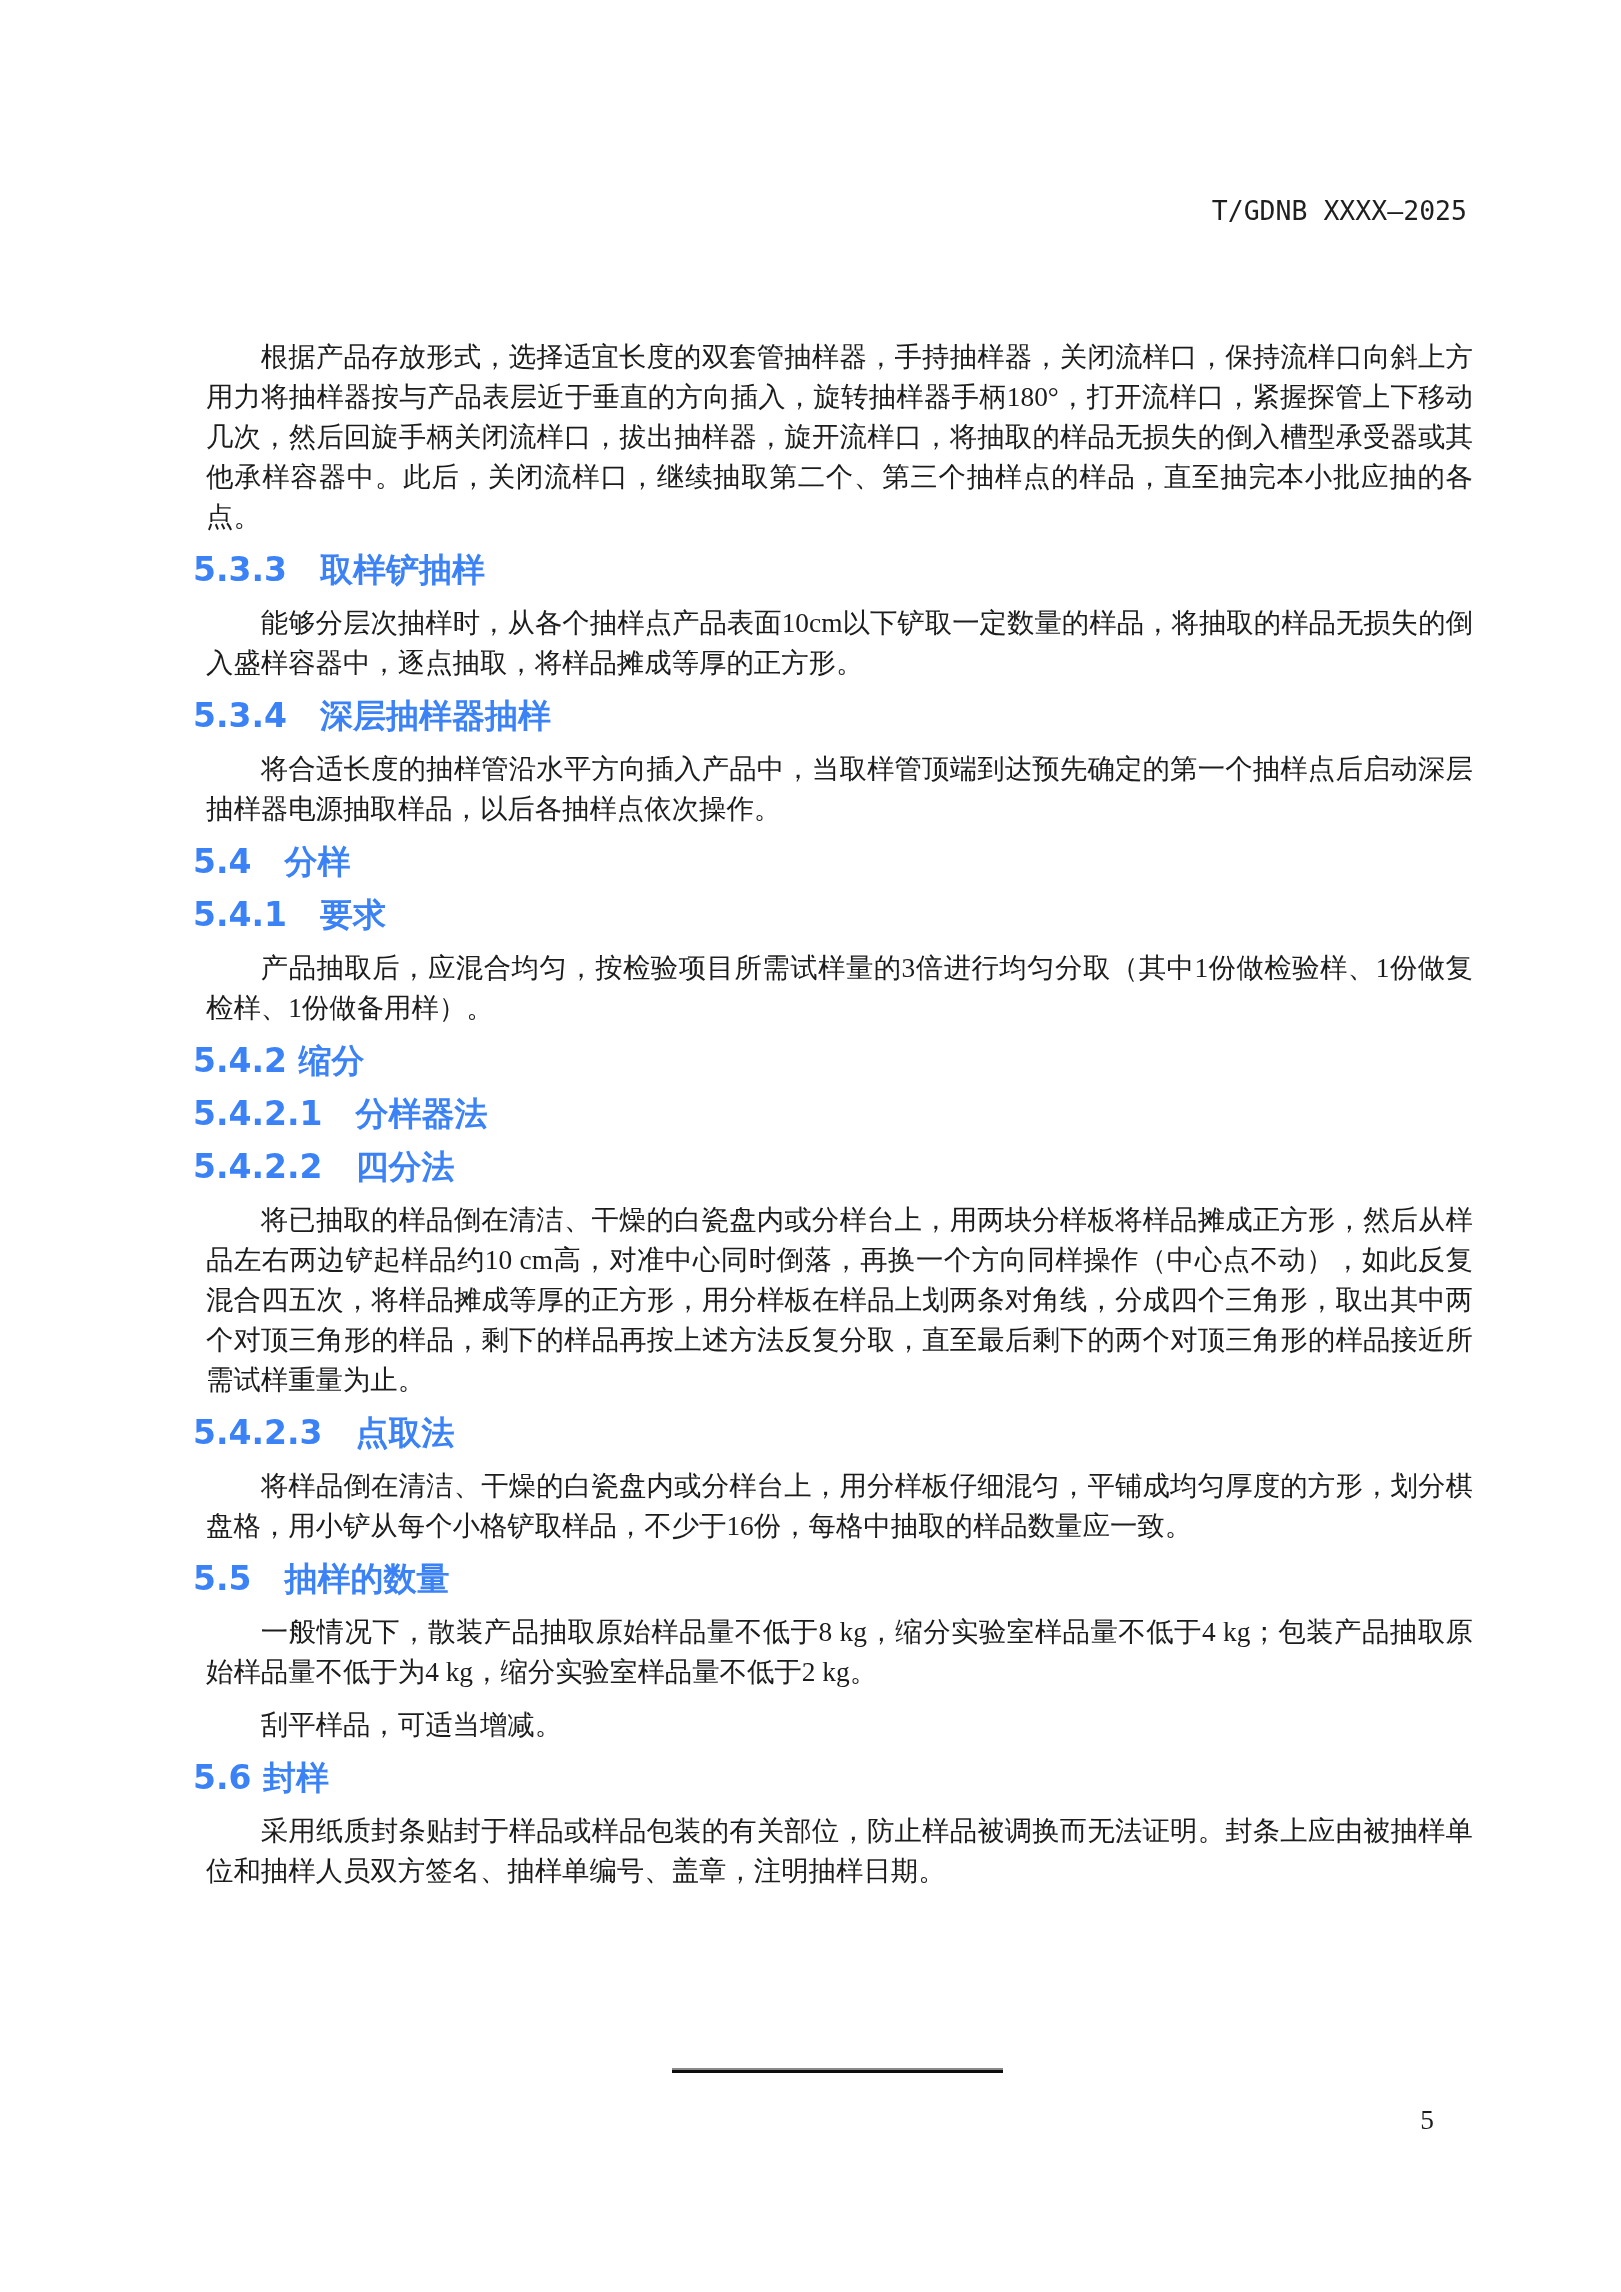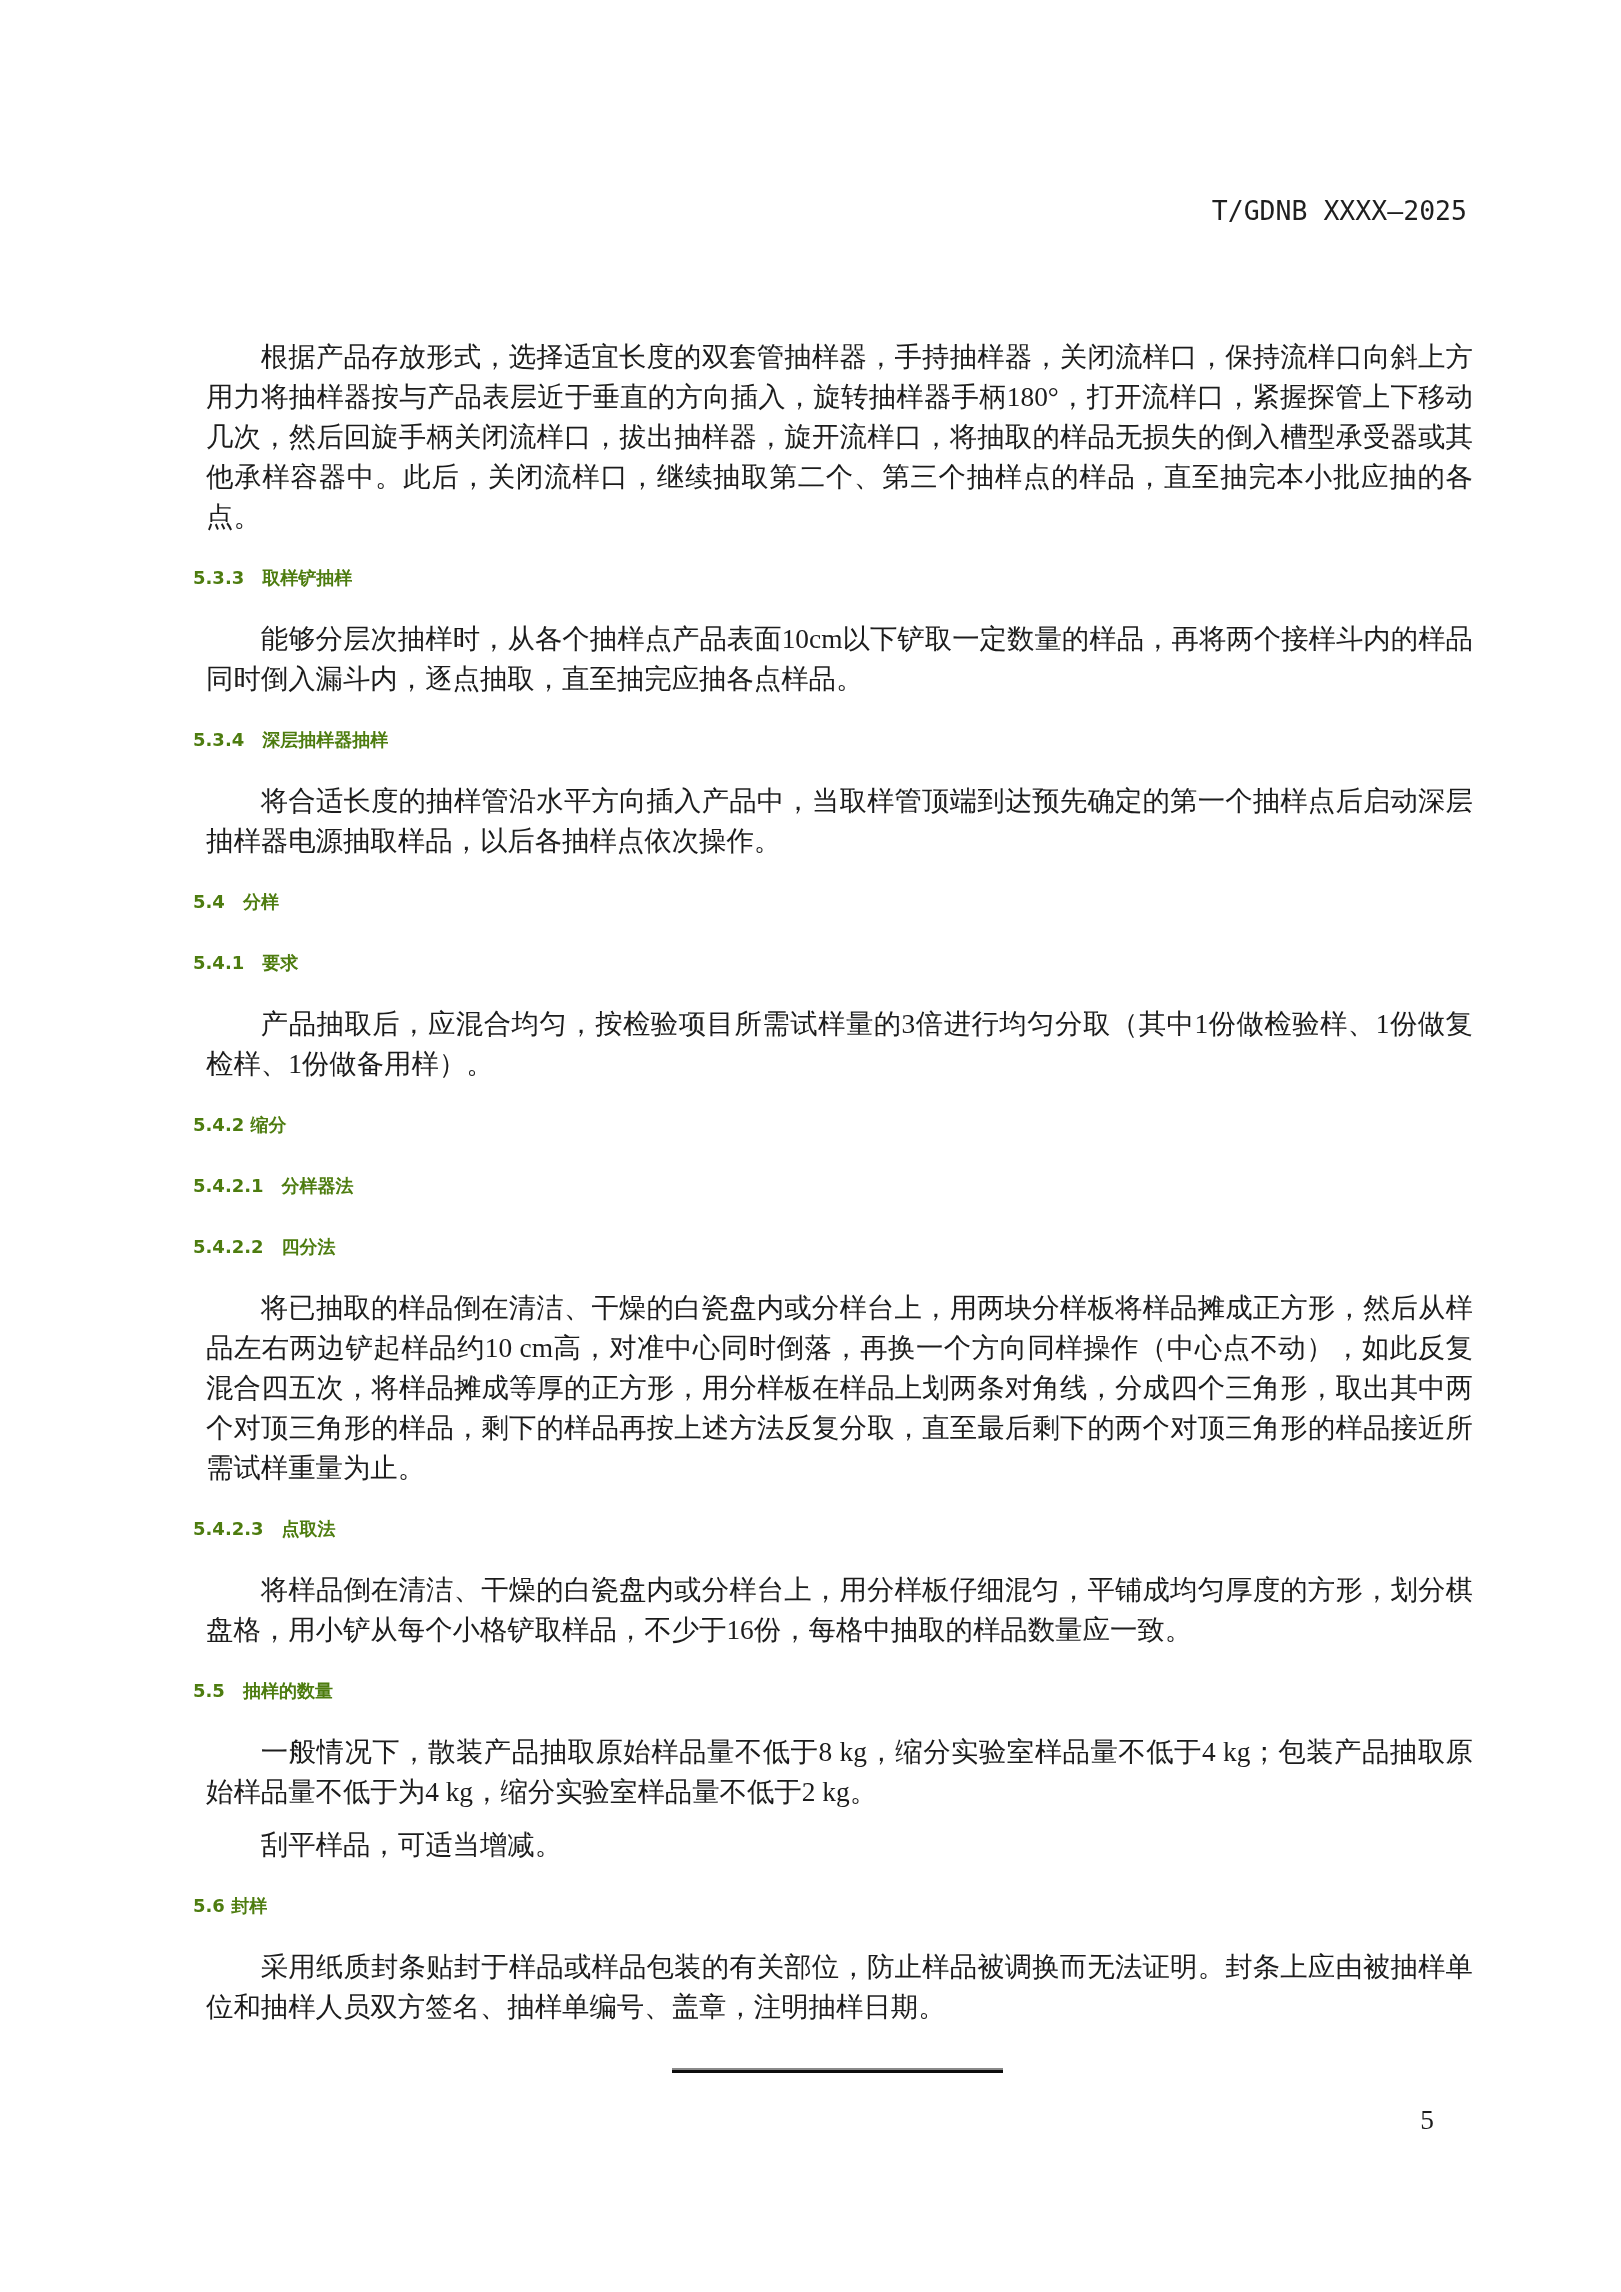--- a/index.html
+++ b/index.html
@@ -36,25 +36,25 @@
     text-align: justify;
     text-align-last: left;
   }
   .doc-body p.para {
     margin: 13px;
     text-indent: 2em;
     word-break: break-all;
   }
   .doc-body h2.sec {
     font-family: "DejaVu Sans", "Liberation Sans", sans-serif;
-    font-size: 18px;
+    font-size: 33px;
     font-weight: bold;
-    color: #4d7c0f;
+    color: #3b82f6;
     line-height: 40px;
-    margin: 21px 0;
+    margin: 13px 0;
     text-indent: 0;
     white-space: pre-wrap;
   }
   .end-rule {
     position: absolute;
     left: 672px;
     top: 2068px;
     width: 331px;
     height: 0;
     border-top: 2px solid #8a8a8a;
@@ -72,21 +72,21 @@
 </head>
 <body>
 
 <div class="page">
 
   <div class="doc-header">T/GDNB XXXX—2025</div>
 
   <div class="doc-body" id="doc-body">
       <p class="para">根据产品存放形式，选择适宜长度的双套管抽样器，手持抽样器，关闭流样口，保持流样口向斜上方用力将抽样器按与产品表层近于垂直的方向插入，旋转抽样器手柄180°，打开流样口，紧握探管上下移动几次，然后回旋手柄关闭流样口，拔出抽样器，旋开流样口，将抽取的样品无损失的倒入槽型承受器或其他承样容器中。此后，关闭流样口，继续抽取第二个、第三个抽样点的样品，直至抽完本小批应抽的各点。</p>
       <h2 class="sec">5.3.3　取样铲抽样</h2>
-      <p class="para">能够分层次抽样时，从各个抽样点产品表面10cm以下铲取一定数量的样品，再将两个接样斗内的样品同时倒入漏斗内，逐点抽取，直至抽完应抽各点样品。</p>
+      <p class="para">能够分层次抽样时，从各个抽样点产品表面10cm以下铲取一定数量的样品，将抽取的样品无损失的倒入盛样容器中，逐点抽取，将样品摊成等厚的正方形。</p>
       <h2 class="sec">5.3.4　深层抽样器抽样</h2>
       <p class="para">将合适长度的抽样管沿水平方向插入产品中，当取样管顶端到达预先确定的第一个抽样点后启动深层抽样器电源抽取样品，以后各抽样点依次操作。</p>
       <h2 class="sec">5.4　分样</h2>
       <h2 class="sec">5.4.1　要求</h2>
       <p class="para">产品抽取后，应混合均匀，按检验项目所需试样量的3倍进行均匀分取（其中1份做检验样、1份做复检样、1份做备用样）。</p>
       <h2 class="sec">5.4.2 缩分</h2>
       <h2 class="sec">5.4.2.1　分样器法</h2>
       <h2 class="sec">5.4.2.2　四分法</h2>
       <p class="para">将已抽取的样品倒在清洁、干燥的白瓷盘内或分样台上，用两块分样板将样品摊成正方形，然后从样品左右两边铲起样品约10 cm高，对准中心同时倒落，再换一个方向同样操作（中心点不动），如此反复混合四五次，将样品摊成等厚的正方形，用分样板在样品上划两条对角线，分成四个三角形，取出其中两个对顶三角形的样品，剩下的样品再按上述方法反复分取，直至最后剩下的两个对顶三角形的样品接近所需试样重量为止。</p>
       <h2 class="sec">5.4.2.3　点取法</h2>

